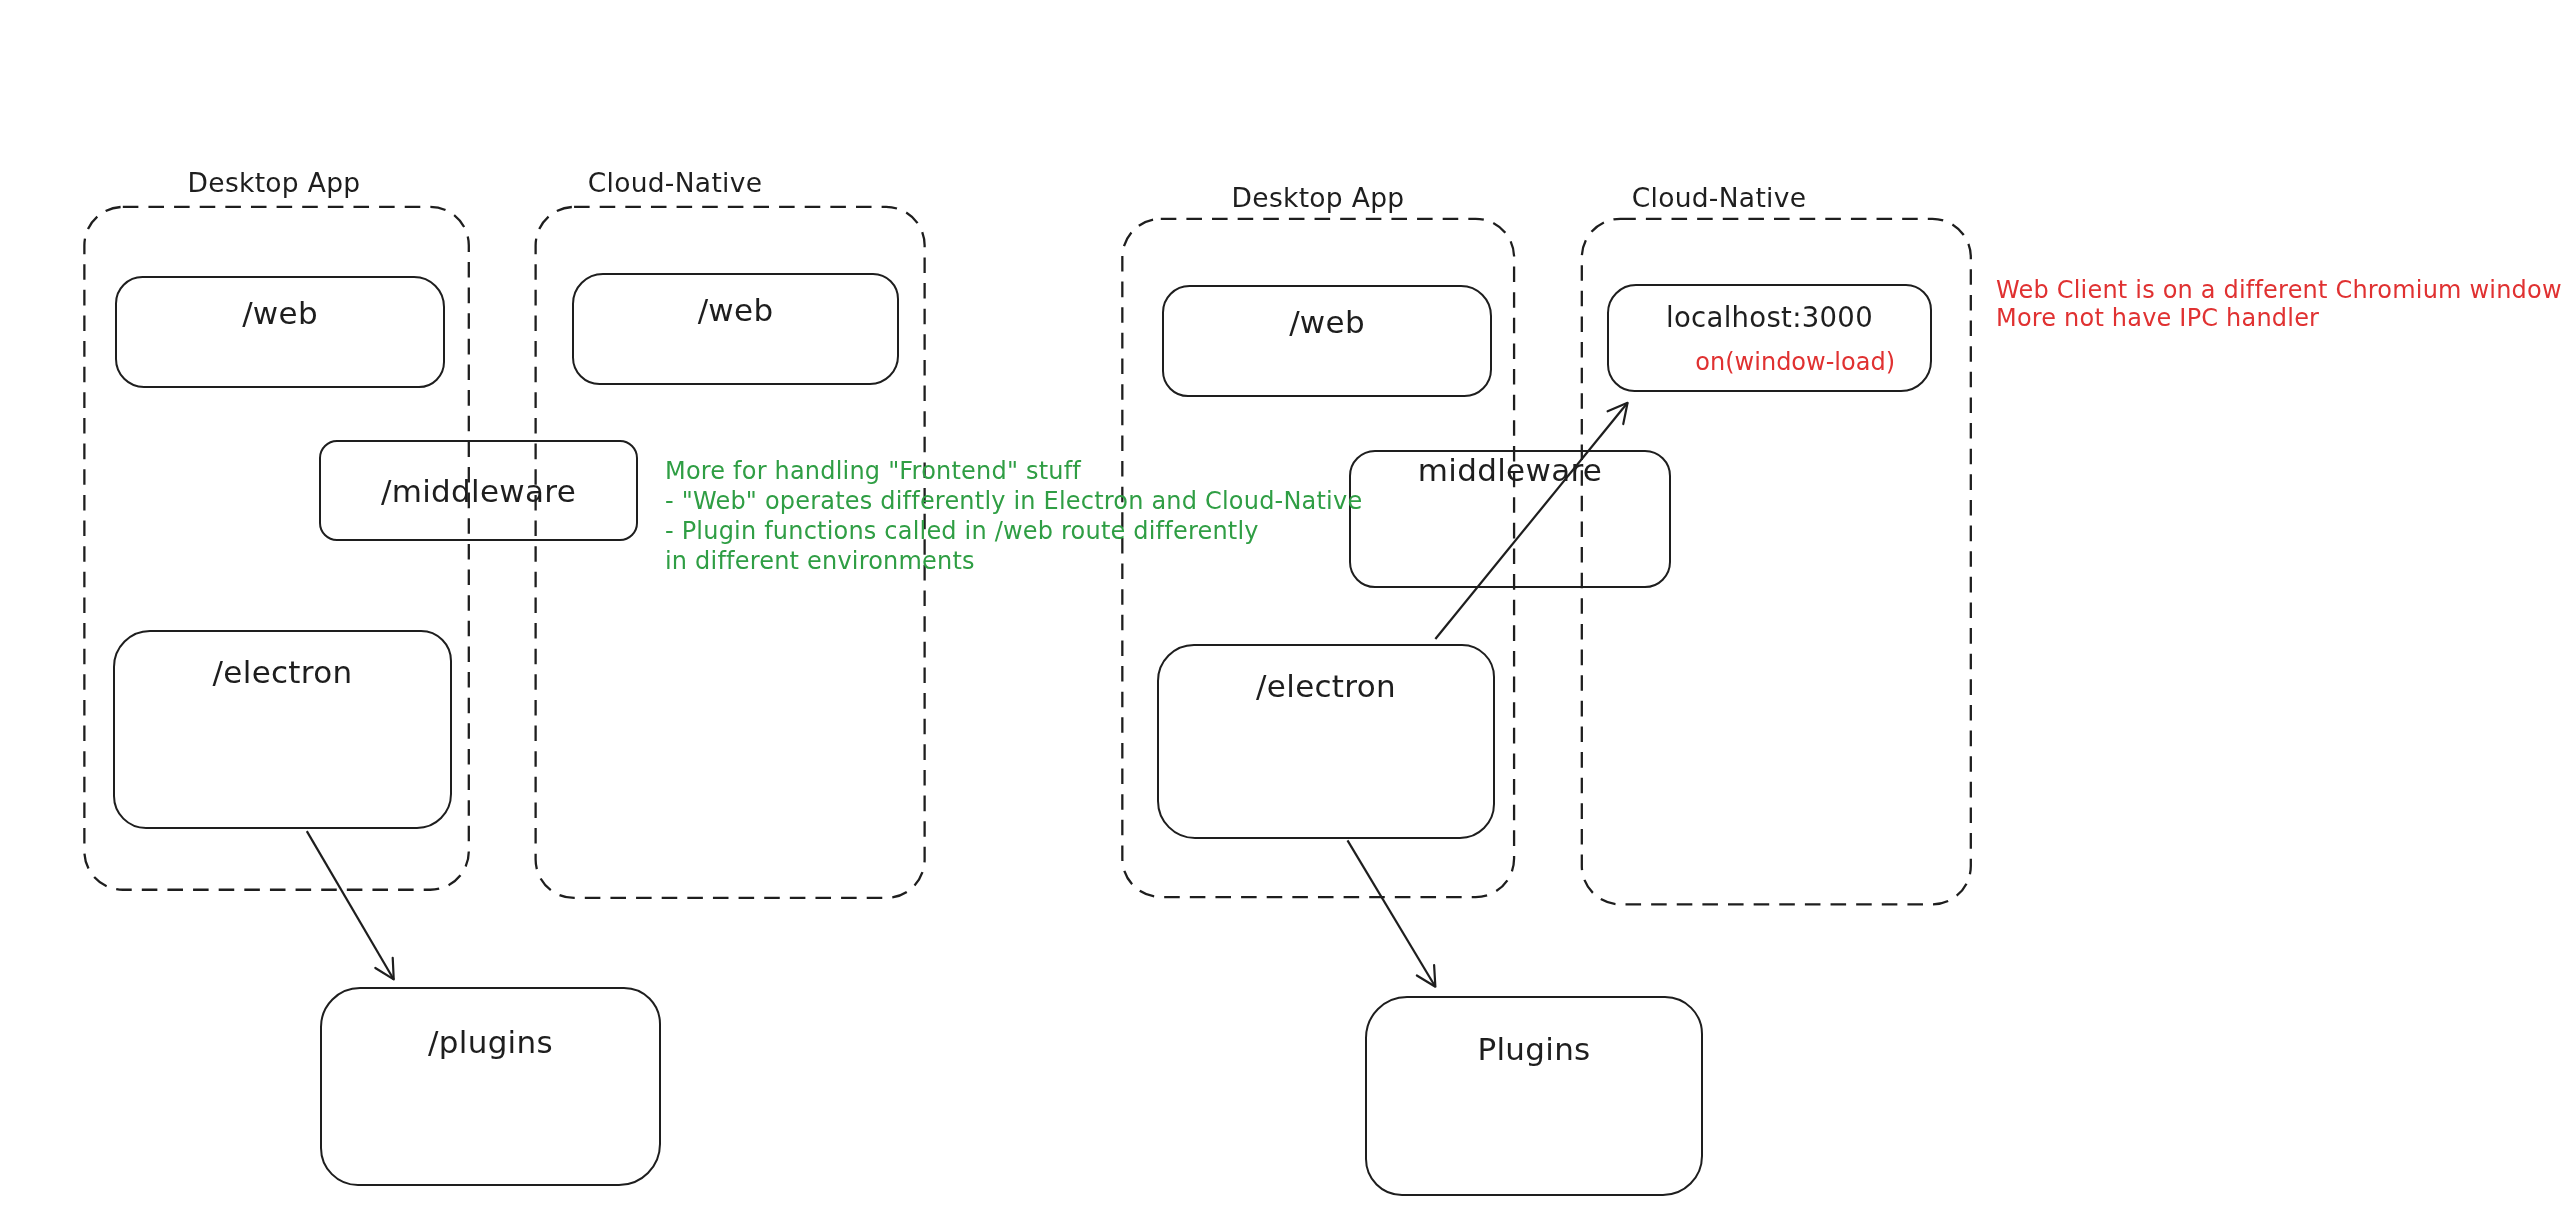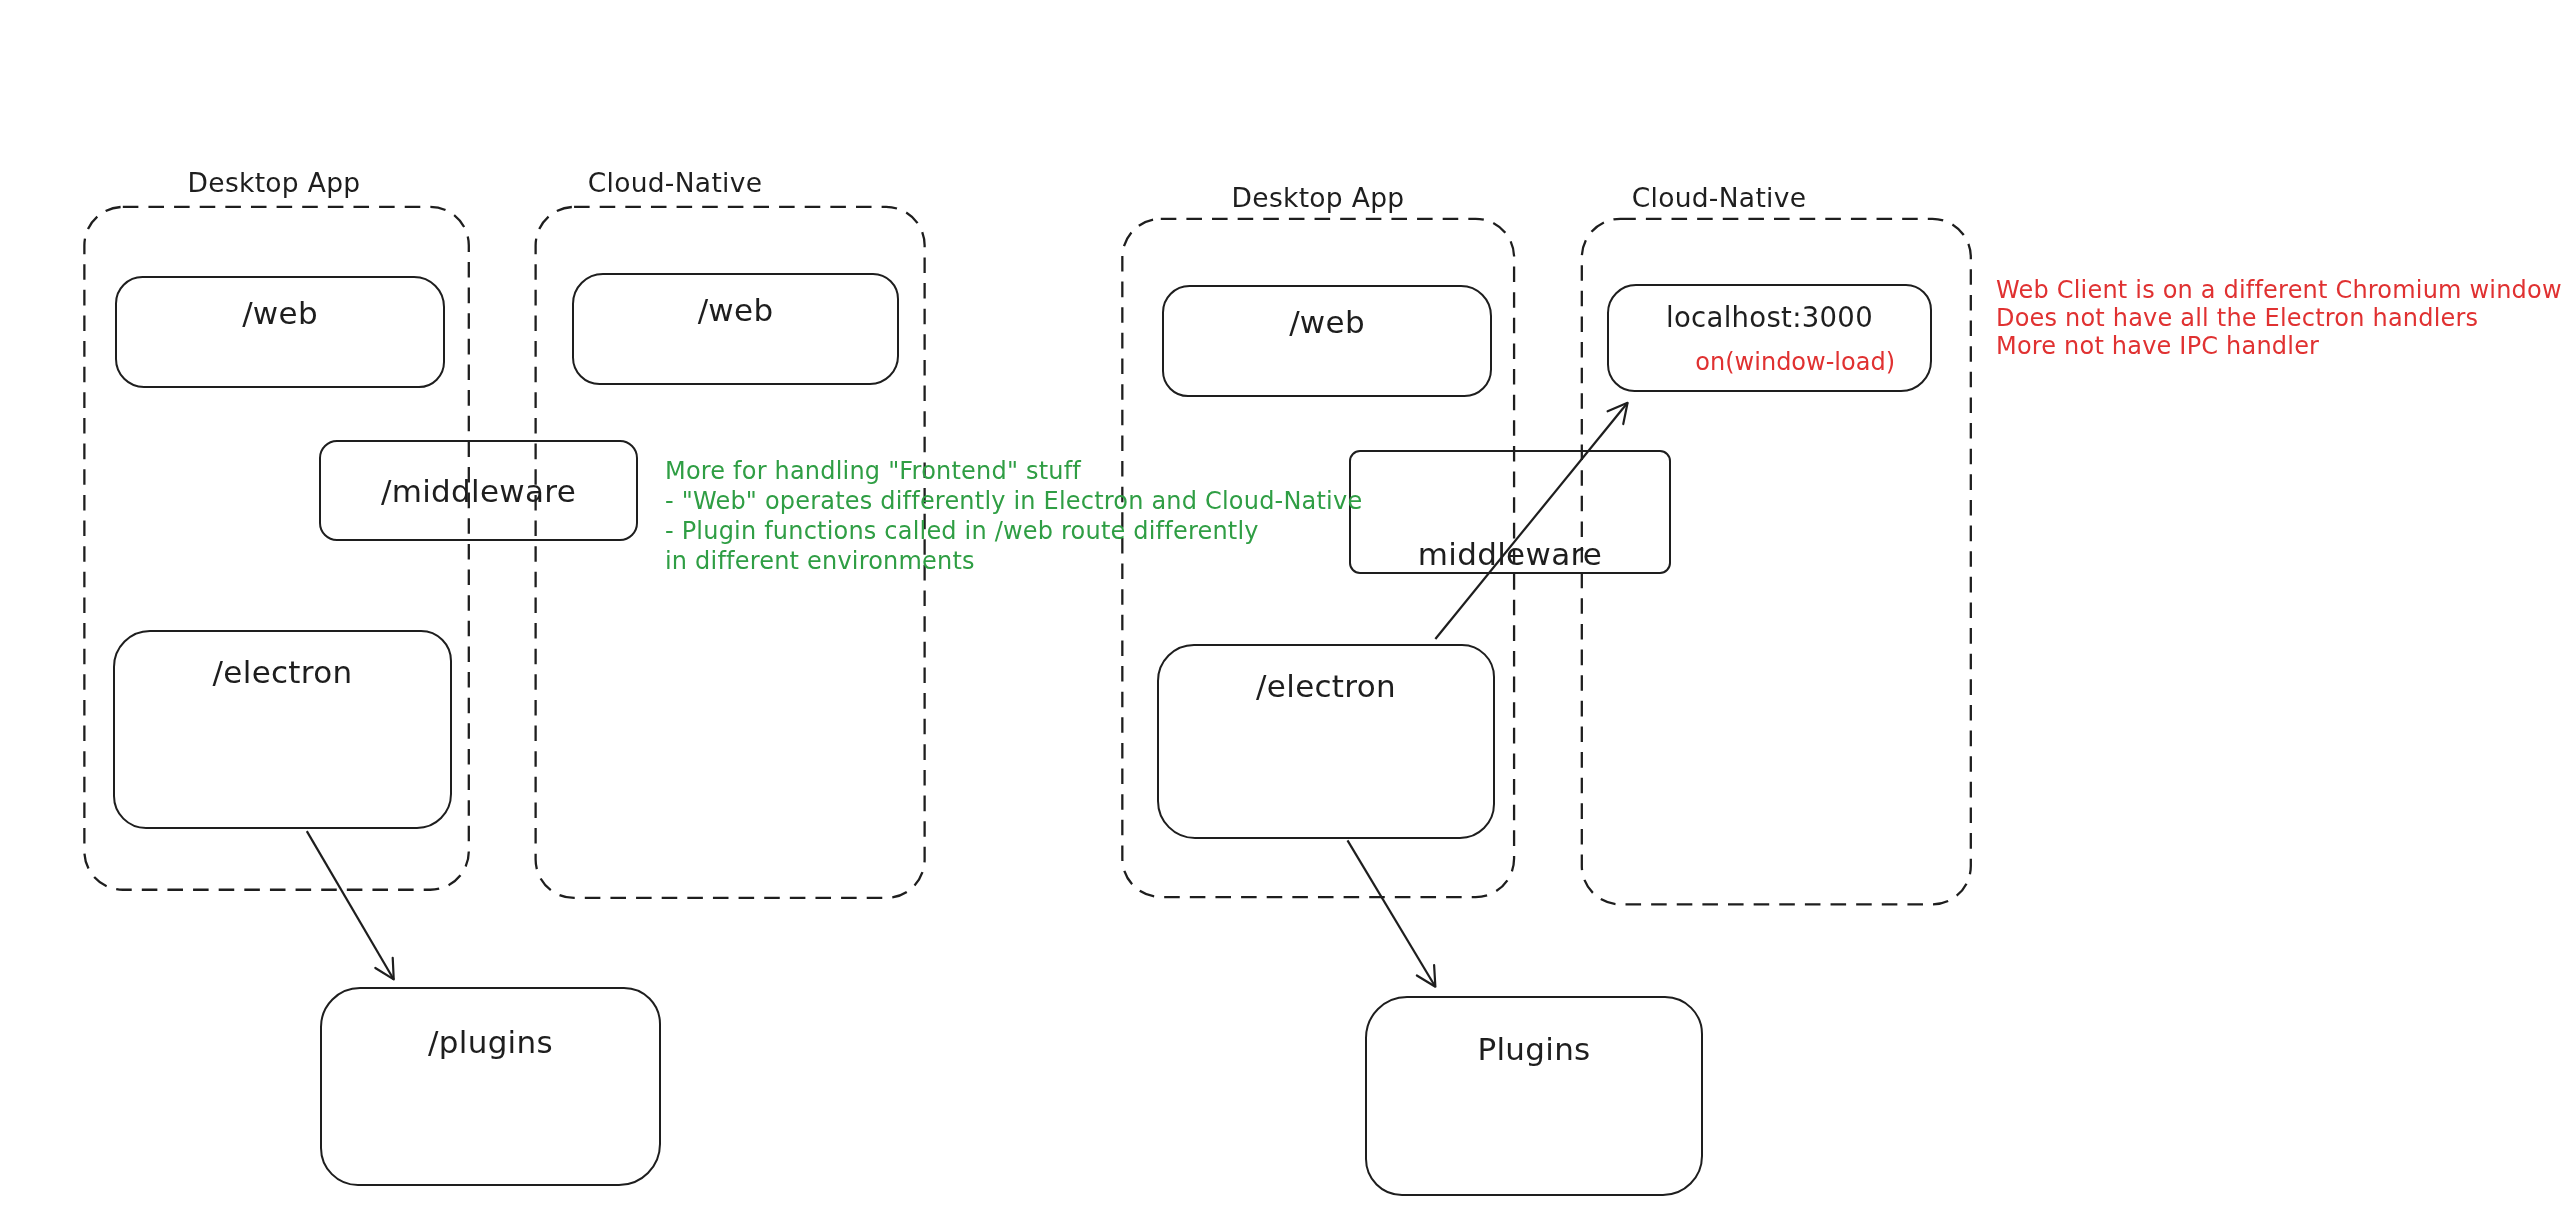--- a/index.html
+++ b/index.html
@@ -106,32 +106,31 @@
 
   <div class="node" style="left:1162px;top:241px;width:330px;height:112px;border-radius:27.5px 31px 27.5px 26px;padding-top:16.5px">
     <div class="lbl">/web</div>
   </div>
 
   <div class="node" style="left:1607px;top:240px;width:325px;height:108px;border-radius:29px 26px 31px 27.5px;padding-top:14.6px">
     <div class="lbl" style="font-size:27.5px">localhost:3000</div>
     <div class="inbox-red">on(window-load)</div>
   </div>
 
-  <div class="node" style="left:1349px;top:406px;width:322px;height:124px;border-radius:11px;display:flex;align-items:flex-end;justify-content:center">
+  <div class="node" style="left:1349px;top:406px;width:322px;height:138px;border-radius:26px;display:flex;align-items:flex-start;justify-content:center">
     <div class="lbl">middleware</div>
   </div>
 
   <div class="node" style="left:1157px;top:600px;width:338px;height:195px;border-radius:37px 33px 35px 38px;padding-top:22px">
     <div class="lbl">/electron</div>
   </div>
 
   <div class="node" style="left:1365px;top:952px;width:338px;height:200px;border-radius:42px 38px 40px 37px;padding-top:33px">
     <div class="lbl">Plugins</div>
   </div>
 
   <div class="note red" style="left:1996px;top:232px">
     <div>Web Client is on a different Chromium window</div>
-    <div>Does not have all the Electron handlers</div>
     <div>More not have IPC handler</div>
   </div>
 
 </div>
 
 
 </body></html>

